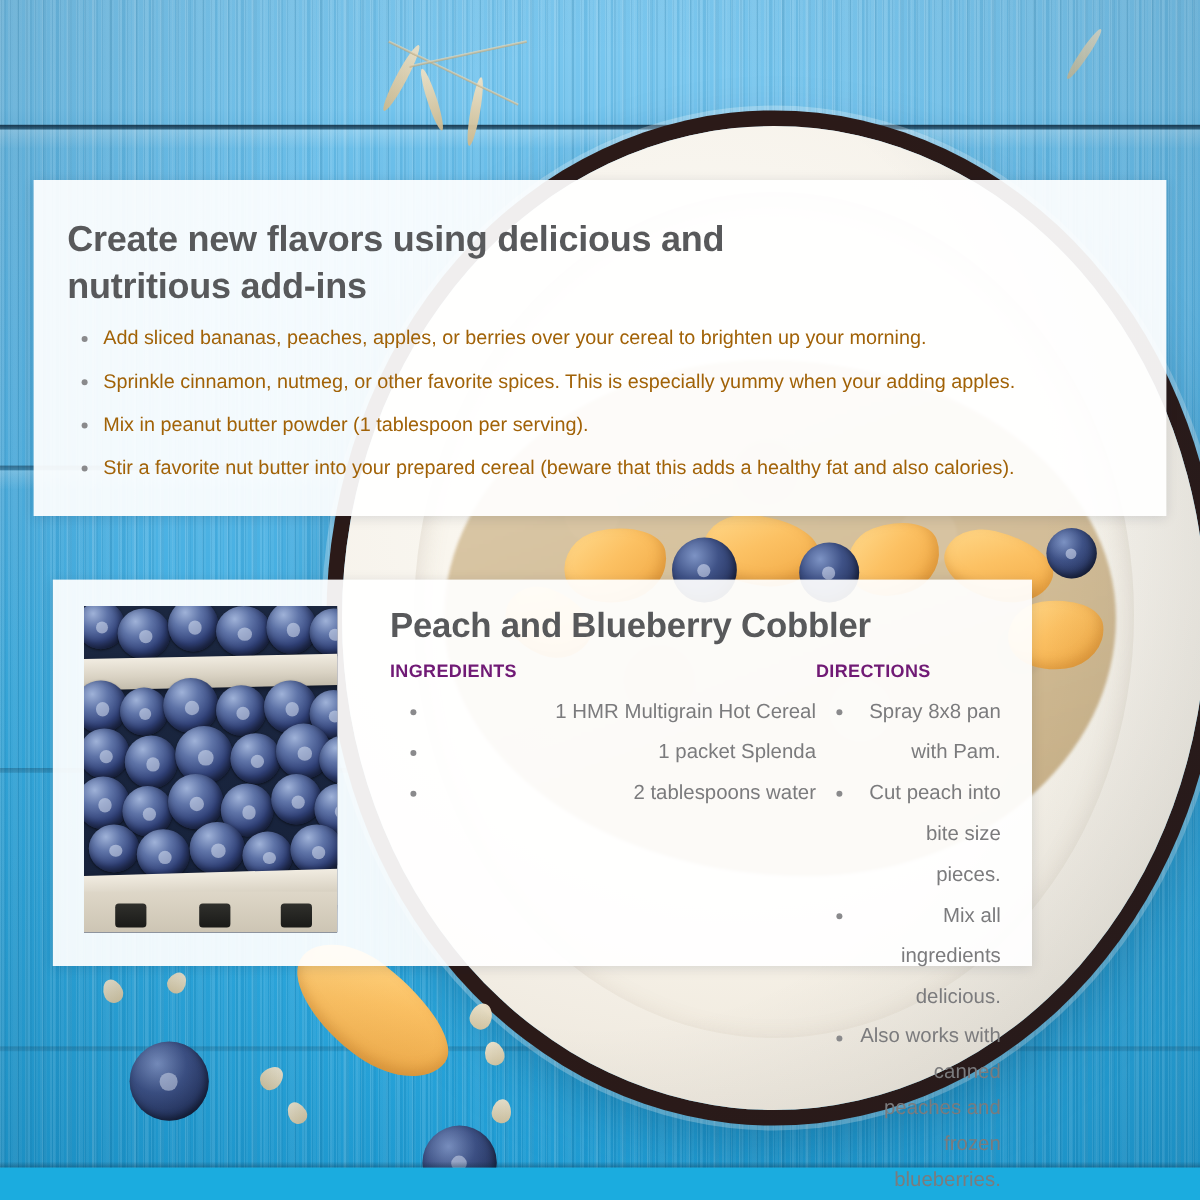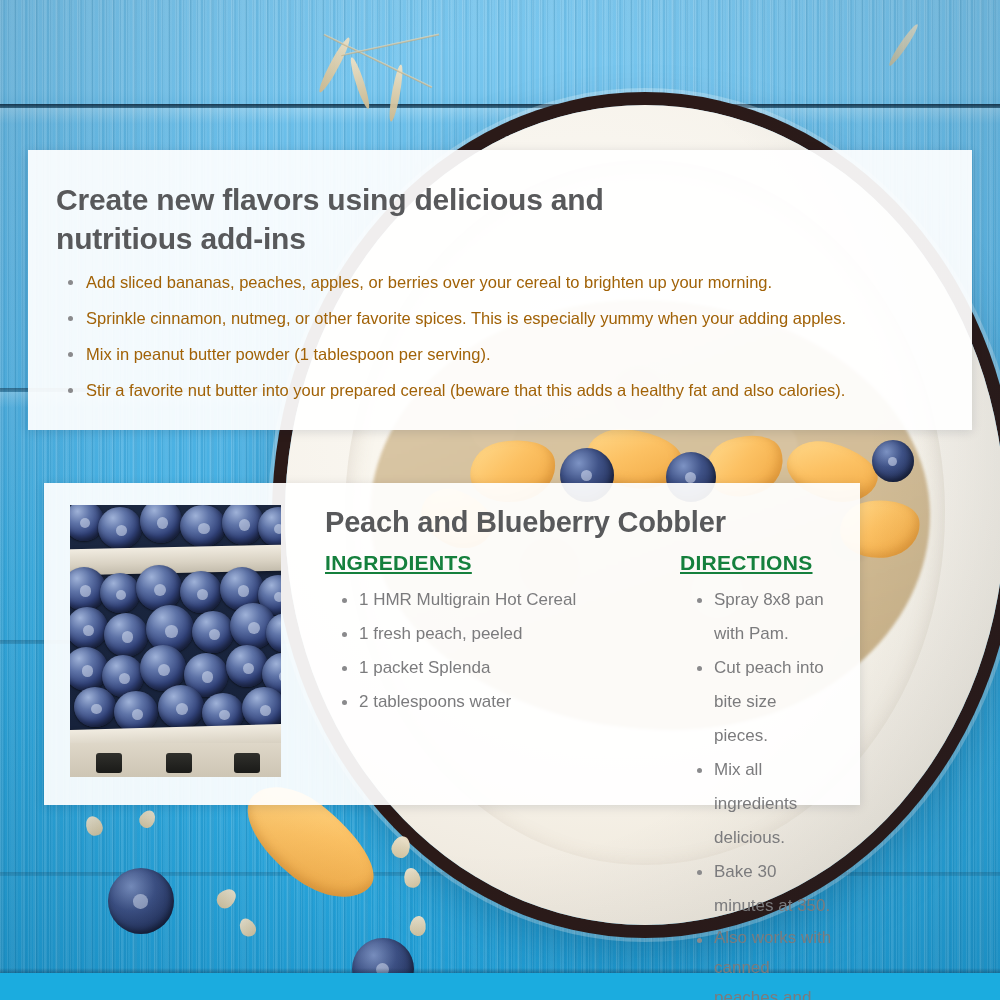--- a/index.html
+++ b/index.html
@@ -149,25 +149,24 @@
 
   .recipe-text{flex:1;padding-left:44px;box-sizing:border-box;}
   h2.recipe-title{
     margin:0 0 12px 0;font-size:29px;line-height:34px;font-weight:bold;color:#58595b;
     letter-spacing:-.2px;
   }
   .cols{display:flex;}
   .col{flex:0 0 355px;}
   .col.col-dir{flex:1;padding-left:0;}
   h3.col-head{
-    margin:0 0 8px 0;font-size:21px;font-weight:bold;color:#15803d;
+    margin:0 0 8px 0;font-size:15px;font-weight:bold;color:#701a75;
     letter-spacing:.3px;
-    text-decoration:underline;
-  }
-  ul.rl{margin:0;padding:0 0 0 34px;list-style:none;}
+  }
+  ul.rl{margin:0;padding:0 0 0 34px;list-style:none;text-align:right;}
   ul.rl li{position:relative;font-size:17px;line-height:34px;color:#7b7b7d;}
   ul.rl li::before{
     content:"";position:absolute;left:-17px;top:15px;
     width:5px;height:5px;border-radius:50%;background:#8a8a8c;
   }
 </style>
 </head>
 <body>
 
 <div class="stage">
@@ -280,32 +279,30 @@
         <div class="hole" style="left:164px;"></div>
       </div>
 
       <div class="recipe-text">
         <h2 class="recipe-title">Peach and Blueberry Cobbler</h2>
         <div class="cols">
           <div class="col">
             <h3 class="col-head">INGREDIENTS</h3>
             <ul class="rl">
               <li>1 HMR Multigrain Hot Cereal</li>
-              <li>1 fresh peach, peeled</li>
               <li>1 packet Splenda</li>
               <li>2 tablespoons water</li>
             </ul>
           </div>
           <div class="col col-dir">
             <h3 class="col-head">DIRECTIONS</h3>
             <ul class="rl">
               <li>Spray 8x8 pan with Pam.</li>
               <li>Cut peach into bite size pieces.</li>
               <li>Mix all ingredients delicious.</li>
-              <li>Bake 30 minutes at 350.</li>
               <li style="line-height:30px;">Also works with canned peaches and frozen blueberries.</li>
             </ul>
           </div>
         </div>
       </div>
 
     </div>
   </div>
 
 </div>

